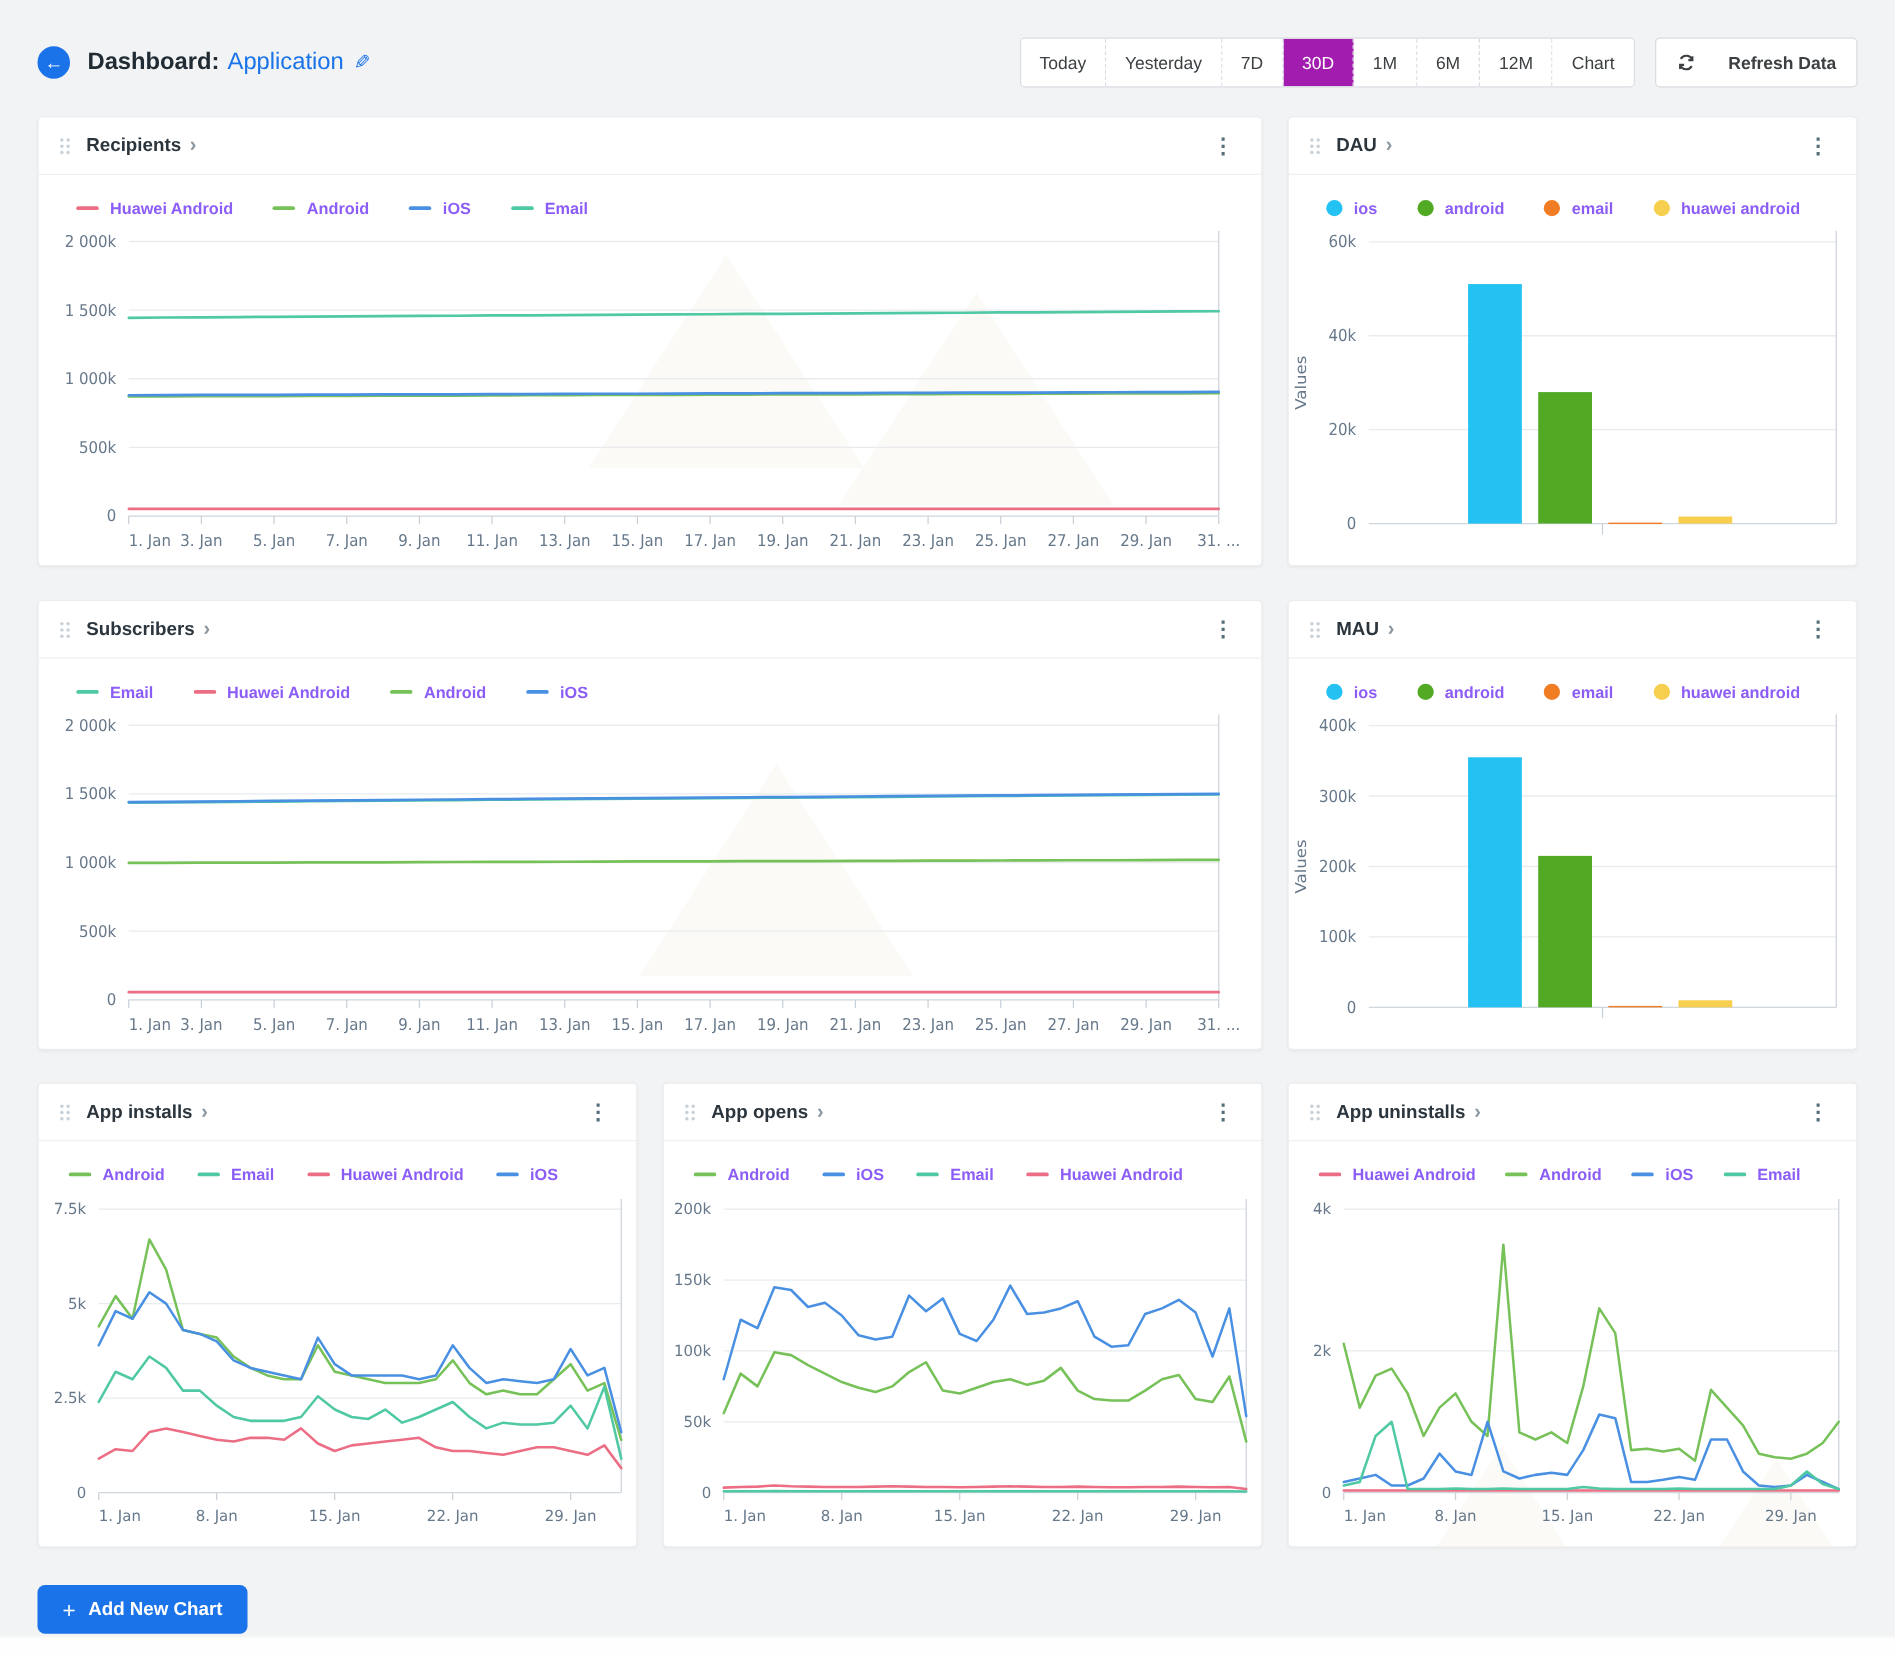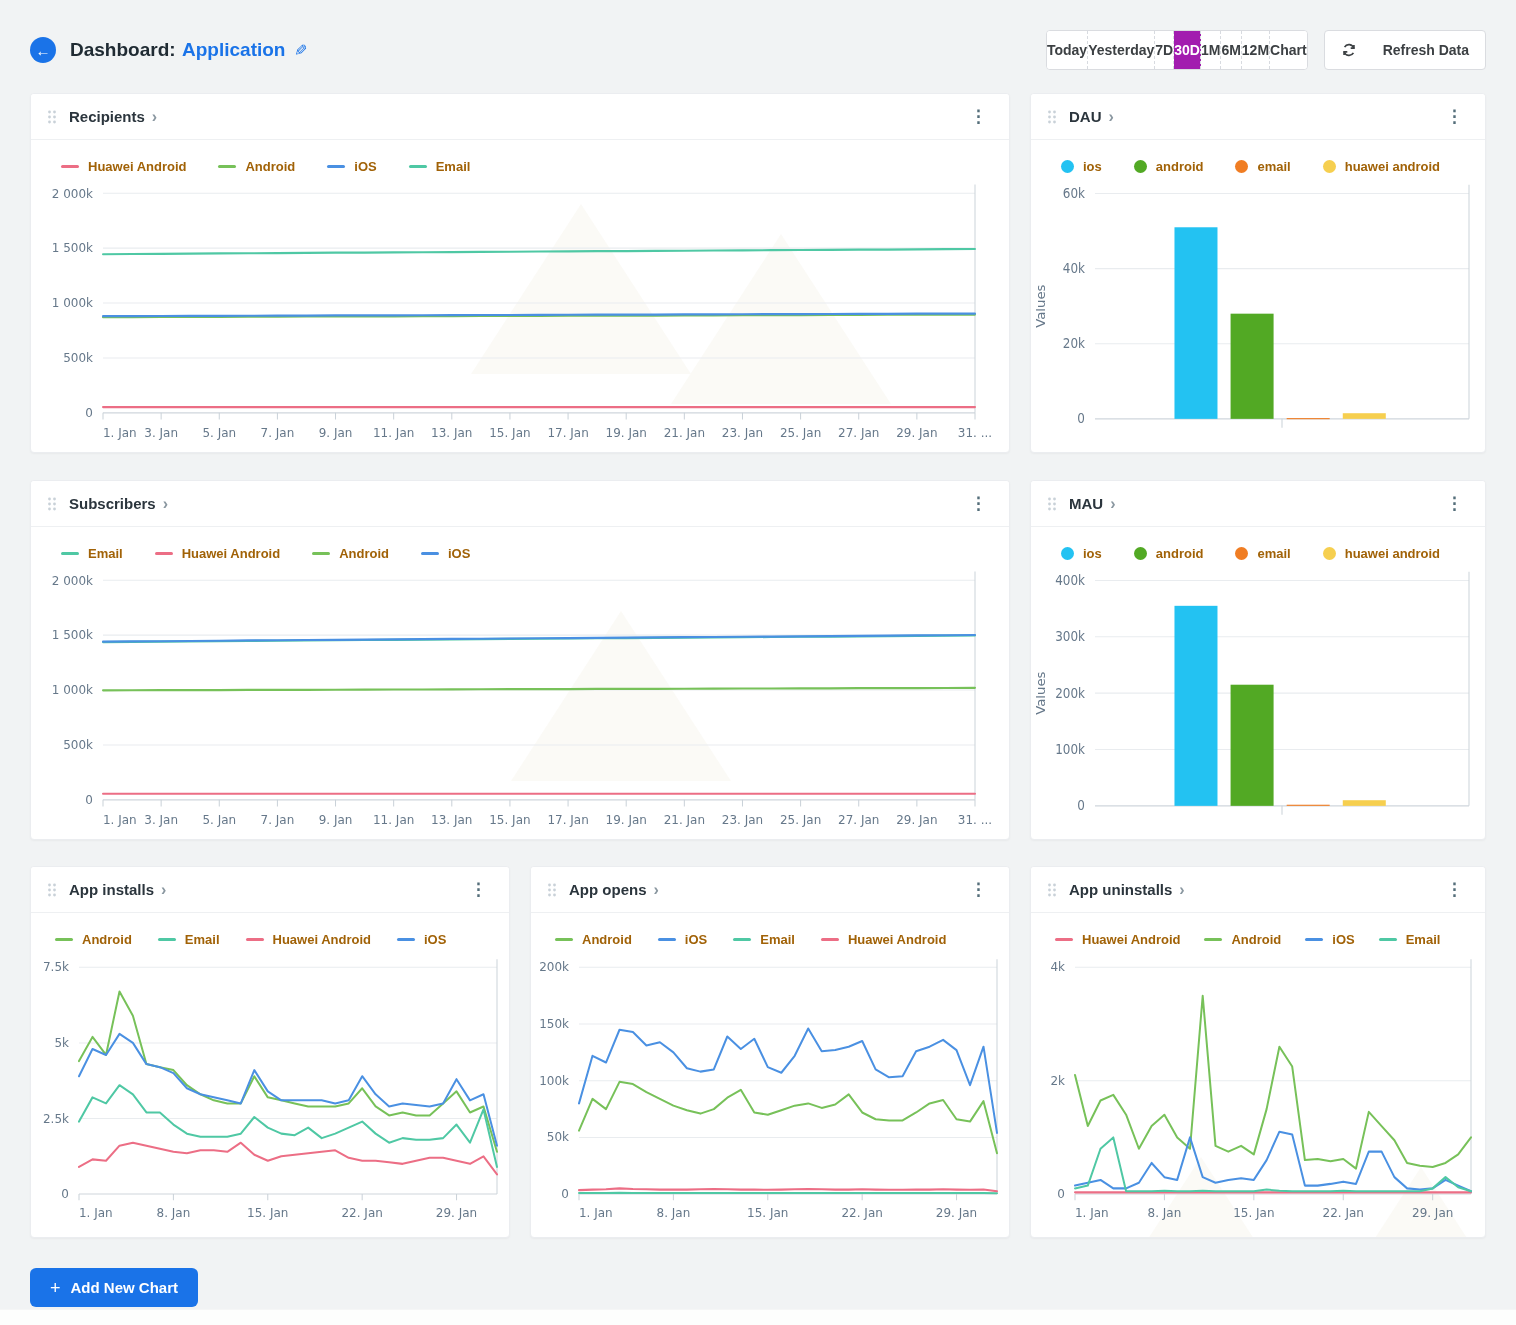--- a/index.html
+++ b/index.html
@@ -6,25 +6,25 @@
   html,body { background:#f1f3f4; }
   body { font-family:"Liberation Sans", sans-serif; color:#263238; }
   #page { width:1516px; min-height:1325px; background:#f1f3f4; position:relative; overflow:hidden; }
 
   
   .topbar { display:flex; align-items:center; justify-content:space-between; padding:30px 30px 0 30px; }
   .topbar-left { display:flex; align-items:center; gap:14px; }
   .back-btn { width:26px; height:26px; border-radius:50%; background:#1a73e8; color:#fff;
               display:flex; align-items:center; justify-content:center; font-size:15px; font-weight:bold; cursor:pointer; }
   .page-title { font-size:19px; font-weight:bold; color:#202b33; }
-  .dash-name { font-size:19px; font-weight:bold; color:#1a73e8; margin-left:2px; cursor:pointer; }
+  .dash-name { font-size:19px; font-weight:normal; color:#1a73e8; margin-left:2px; cursor:pointer; }
   .edit-icon { color:#1a73e8; font-size:16px; margin-left:4px; cursor:pointer; transform:scaleX(-1); display:inline-block; }
   .topbar-right { display:flex; align-items:center; gap:16px; }
   .range-group { display:flex; background:#fff; border:1px solid #dadce0; border-radius:4px; overflow:hidden; }
-  .range-btn { padding:9px 0; font-size:14px; font-weight:bold; color:#3c4043; background:#fff;
+  .range-btn { padding:9px 15px; font-size:14px; font-weight:normal; color:#3c4043; background:#fff;
                border:none; border-right:1px dashed #d8dbe0; cursor:pointer; line-height:20px; }
   .range-btn:last-child { border-right:none; }
   .range-btn.active { background:#a21caf; color:#fff; }
   .refresh-btn { display:flex; align-items:center; gap:26px; background:#fff; border:1px solid #dadce0; border-radius:4px;
                  padding:9px 16px; font-size:14px; font-weight:bold; color:#3c4043; cursor:pointer; line-height:20px; }
 
   
   .row { display:grid; gap:20px; margin:0 30px;text-align:right; }
   .row1 { grid-template-columns:980px 456px; margin-top:23px; height:360px; }
   .row2 { grid-template-columns:980px 456px; margin-top:27px; height:360px; }
@@ -33,21 +33,21 @@
   
   .card { background:#fff; border:1px solid #ebedf0; border-radius:4px; box-shadow:0 1px 2px rgba(0,0,0,.04);
           display:flex; flex-direction:column; position:relative; overflow:hidden; }
   .card-header { height:46px; flex:0 0 46px; display:flex; align-items:center; padding:0 16px;
                  border-bottom:1px solid #eef0f2; position:relative; z-index:2; background:#fff; }
   .drag-handle { margin-right:12px; cursor:grab; display:flex; }
   .card-title { font-size:15px; font-weight:bold; color:#2b353d; cursor:pointer; }
   .chevron { color:#8a97a0; font-size:16px; font-weight:bold; margin-left:7px; }
   .kebab { margin-left:auto; color:#546e7a; font-size:17px; font-weight:bold; cursor:pointer; padding:2px 6px; letter-spacing:0; }
   .legend { display:flex; align-items:center; gap:32px; padding:19px 20px 4px 30px; position:relative; z-index:2; }
-  .legend-item { display:flex; align-items:center; gap:9px; font-size:13px; font-weight:bold; color:#a16207; cursor:pointer; }
+  .legend-item { display:flex; align-items:center; gap:9px; font-size:13px; font-weight:bold; color:#8b5cf6; cursor:pointer; }
   .legend-line { width:18px; height:3px; border-radius:2px; }
   .legend-dot { width:13px; height:13px; border-radius:50%; }
   .chart-holder { flex:1; position:relative; z-index:1; }
   .chart-holder svg { display:block; width:100%; height:100%; }
 
   
   .wm { position:absolute; width:0; height:0; z-index:0; opacity:.55; }
   .wm-t { border-left:110px solid transparent; border-right:110px solid transparent; border-bottom:170px solid #f8f5ee; }
 
   

